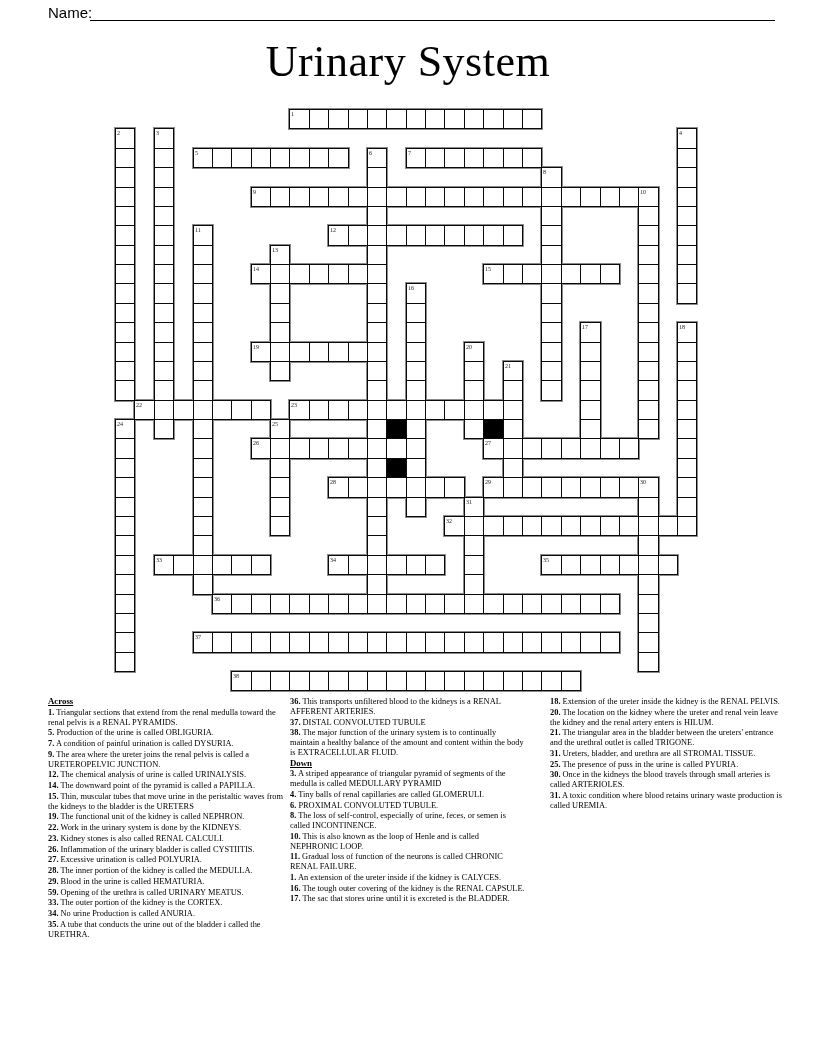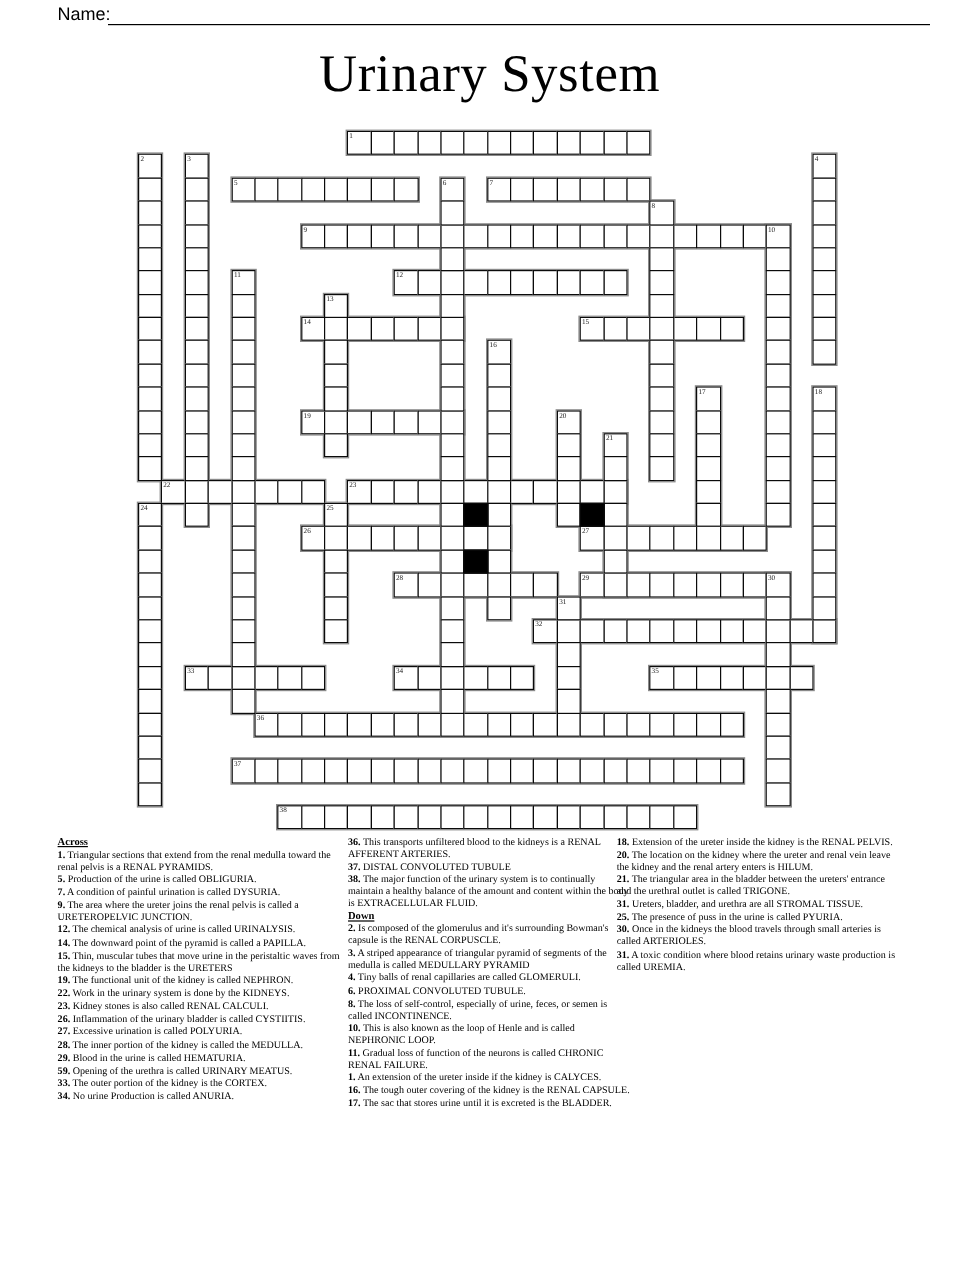--- a/index.html
+++ b/index.html
@@ -16,21 +16,21 @@
   .cell.black{background:#000;}
   .word-outline{position:absolute;border:1.6px solid #8a8a8a;box-sizing:border-box;pointer-events:none;}
   .cnum{position:absolute;font-family:"Liberation Serif",serif;font-size:6px;line-height:6px;color:#222;
         pointer-events:none;}
   .clue-col{position:absolute;top:697px;width:237px;font-size:8.4px;line-height:9.75px;}
   .clue-head{font-weight:bold;text-decoration:underline;font-size:8.8px;margin:0 0 1px 0;}
   .clue{margin:0 0 1px 0;}
   .clue b{font-weight:bold;}
   #col1{left:48px;}
   #col2{left:290px;}
-  #col3{left:514px;}
+  #col3{left:550px;}
 </style>
 </head>
 <body>
 
 <div id="page">
   <div id="title">Urinary System</div>
 
   <div id="name-row">
     <span id="name-label">Name:</span>
     <span id="name-line"></span>
@@ -514,27 +514,27 @@
       <div class="clue"><b>19.</b> The functional unit of the kidney is called NEPHRON.</div>
       <div class="clue"><b>22.</b> Work in the urinary system is done by the KIDNEYS.</div>
       <div class="clue"><b>23.</b> Kidney stones is also called RENAL CALCULI.</div>
       <div class="clue"><b>26.</b> Inflammation of the urinary bladder is called CYSTIITIS.</div>
       <div class="clue"><b>27.</b> Excessive urination is called POLYURIA.</div>
       <div class="clue"><b>28.</b> The inner portion of the kidney is called the MEDULLA.</div>
       <div class="clue"><b>29.</b> Blood in the urine is called HEMATURIA.</div>
       <div class="clue"><b>59.</b> Opening of the urethra is called URINARY MEATUS.</div>
       <div class="clue"><b>33.</b> The outer portion of the kidney is the CORTEX.</div>
       <div class="clue"><b>34.</b> No urine Production is called ANURIA.</div>
+      <div class="clue"><b>35.</b> A tube that conducts the urine out of the bladder i called the URETHRA.</div>
     </div>
   <div id="col2" class="clue-col">
       <div class="clue"><b>36.</b> This transports unfiltered blood to the kidneys is a RENAL AFFERENT ARTERIES.</div>
       <div class="clue"><b>37.</b> DISTAL CONVOLUTED TUBULE</div>
       <div class="clue"><b>38.</b> The major function of the urinary system is to continually maintain a healthy balance of the amount and content within the body is EXTRACELLULAR FLUID.</div>
       <div class="clue-head">Down</div>
-      <div class="clue"><b>2.</b> Is composed of the glomerulus and it's surrounding Bowman's capsule is the RENAL CORPUSCLE.</div>
       <div class="clue"><b>3.</b> A striped appearance of triangular pyramid of segments of the medulla is called MEDULLARY PYRAMID</div>
       <div class="clue"><b>4.</b> Tiny balls of renal capillaries are called GLOMERULI.</div>
       <div class="clue"><b>6.</b> PROXIMAL CONVOLUTED TUBULE.</div>
       <div class="clue"><b>8.</b> The loss of self-control, especially of urine, feces, or semen is called INCONTINENCE.</div>
       <div class="clue"><b>10.</b> This is also known as the loop of Henle and is called NEPHRONIC LOOP.</div>
       <div class="clue"><b>11.</b> Gradual loss of function of the neurons is called CHRONIC RENAL FAILURE.</div>
       <div class="clue"><b>1.</b> An extension of the ureter inside if the kidney is CALYCES.</div>
       <div class="clue"><b>16.</b> The tough outer covering of the kidney is the RENAL CAPSULE.</div>
       <div class="clue"><b>17.</b> The sac that stores urine until it is excreted is the BLADDER.</div>
     </div>

